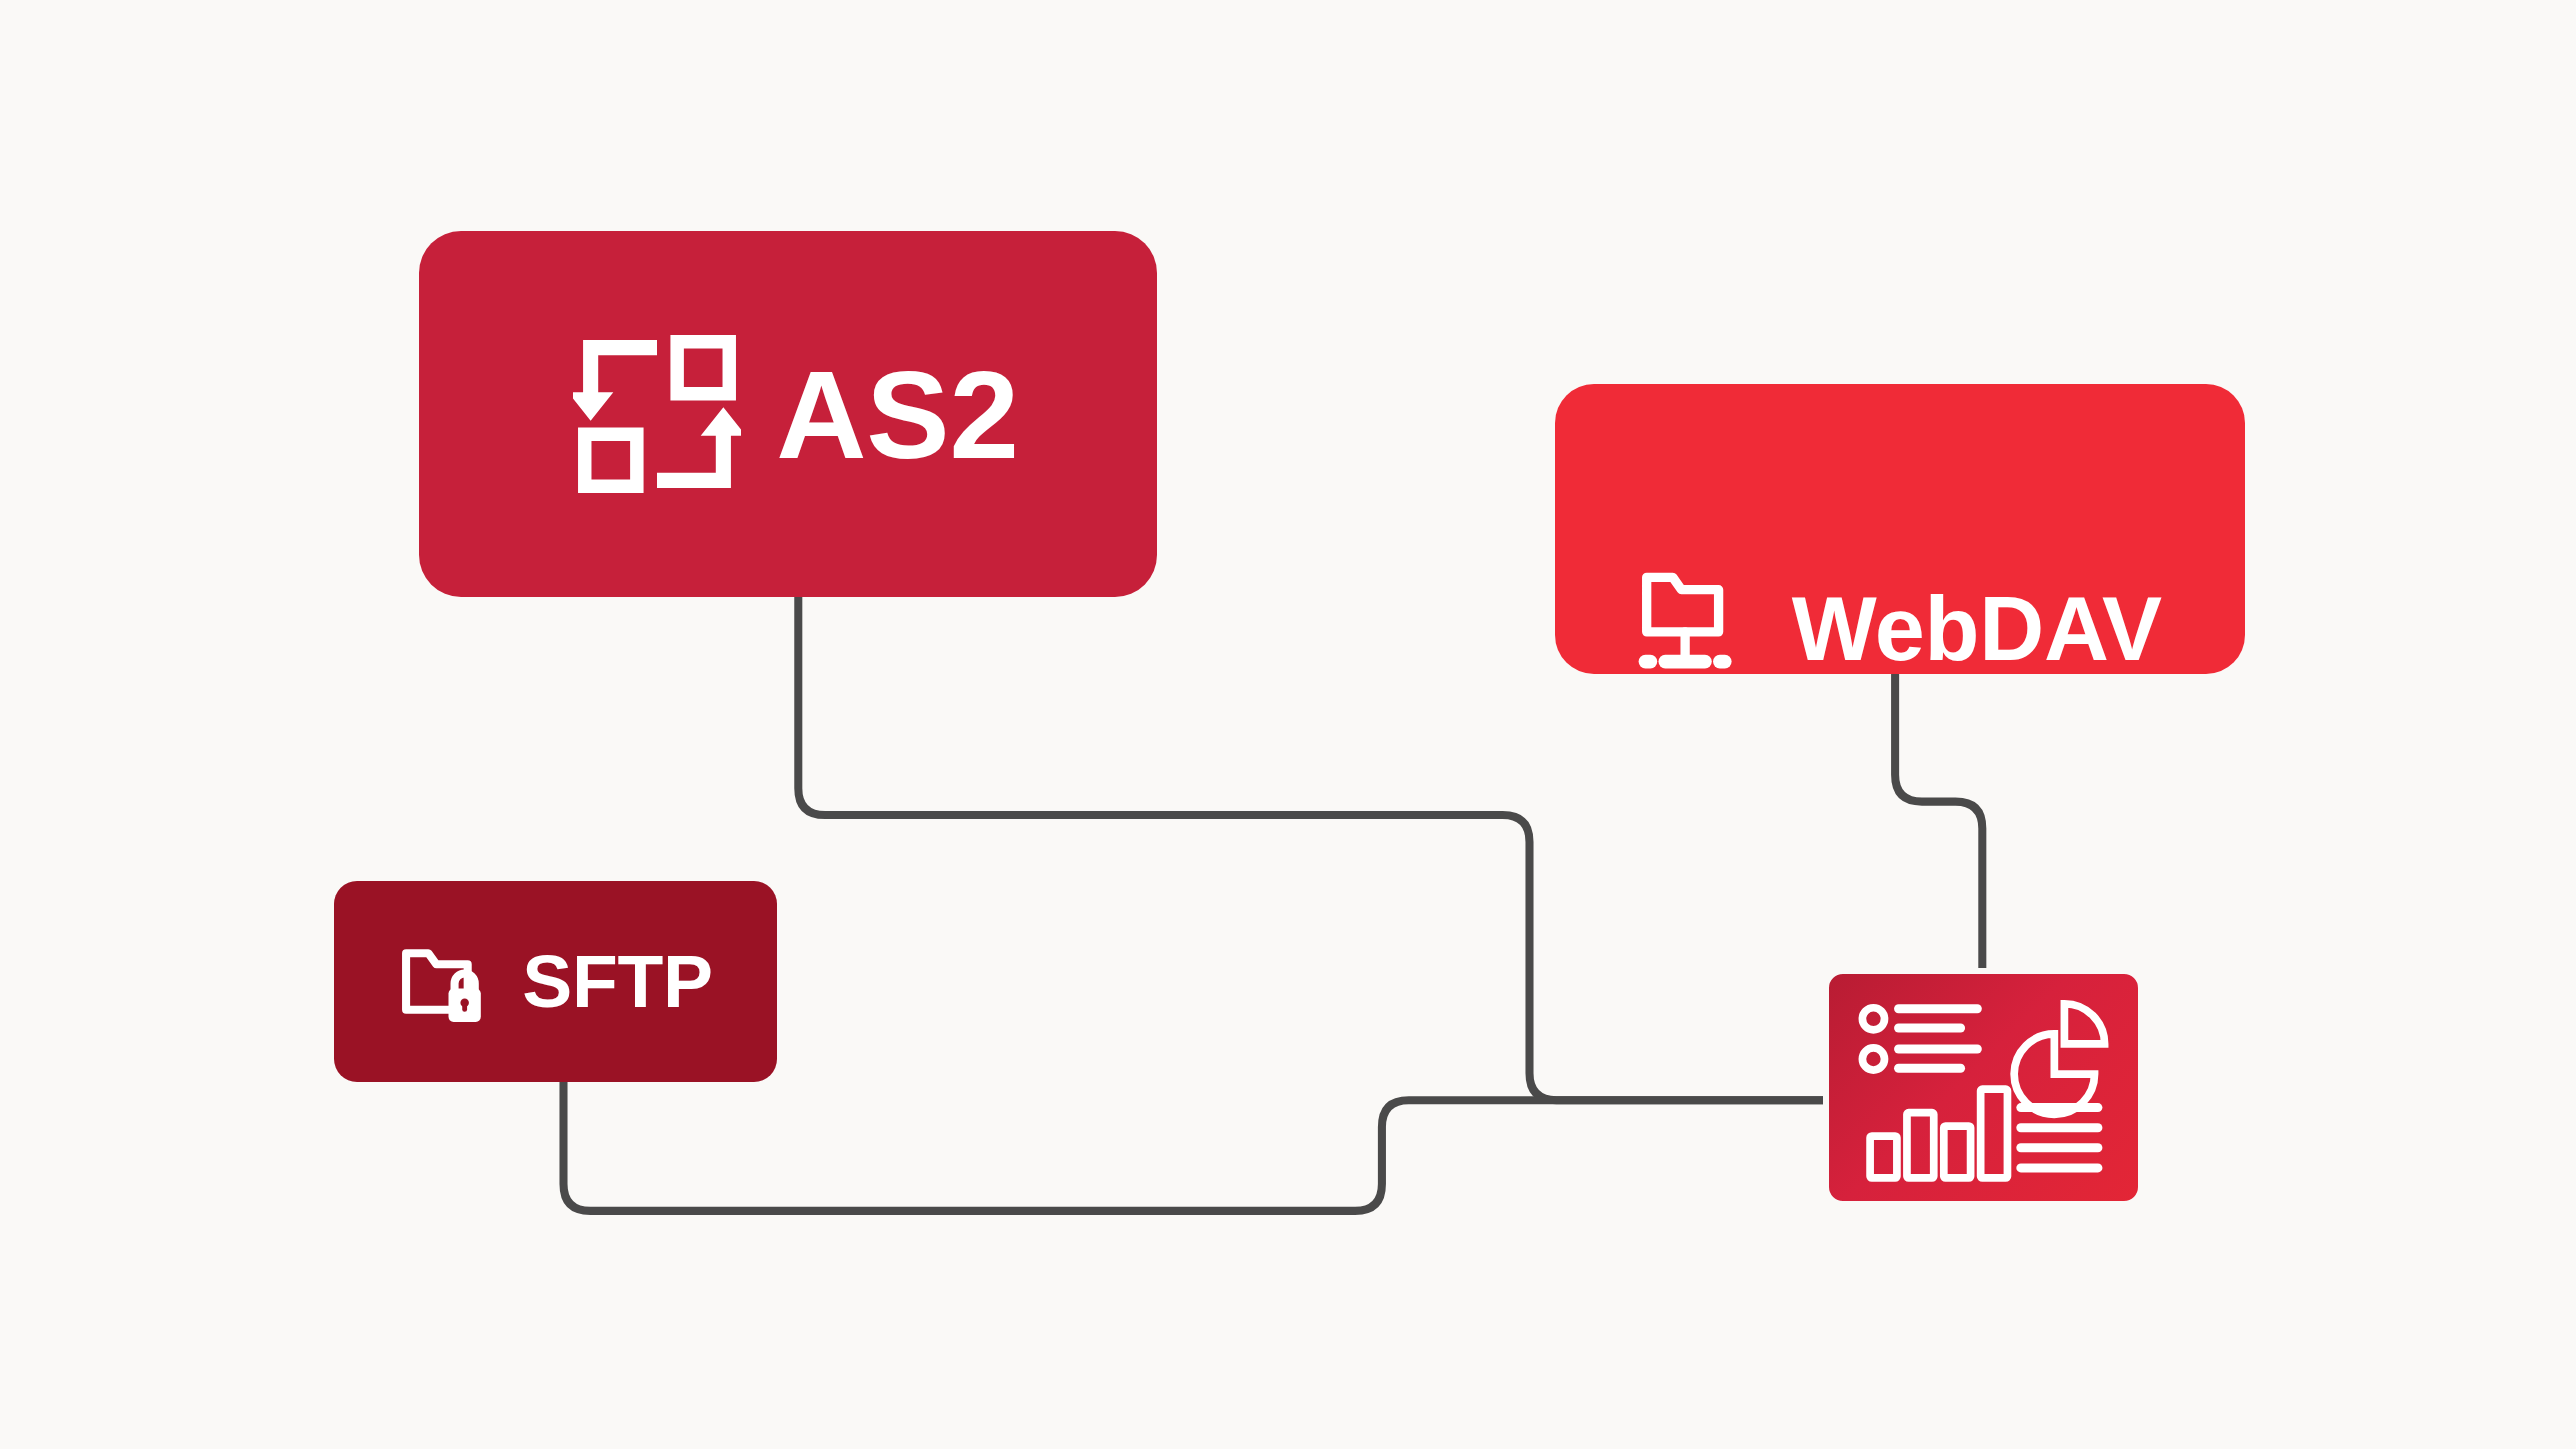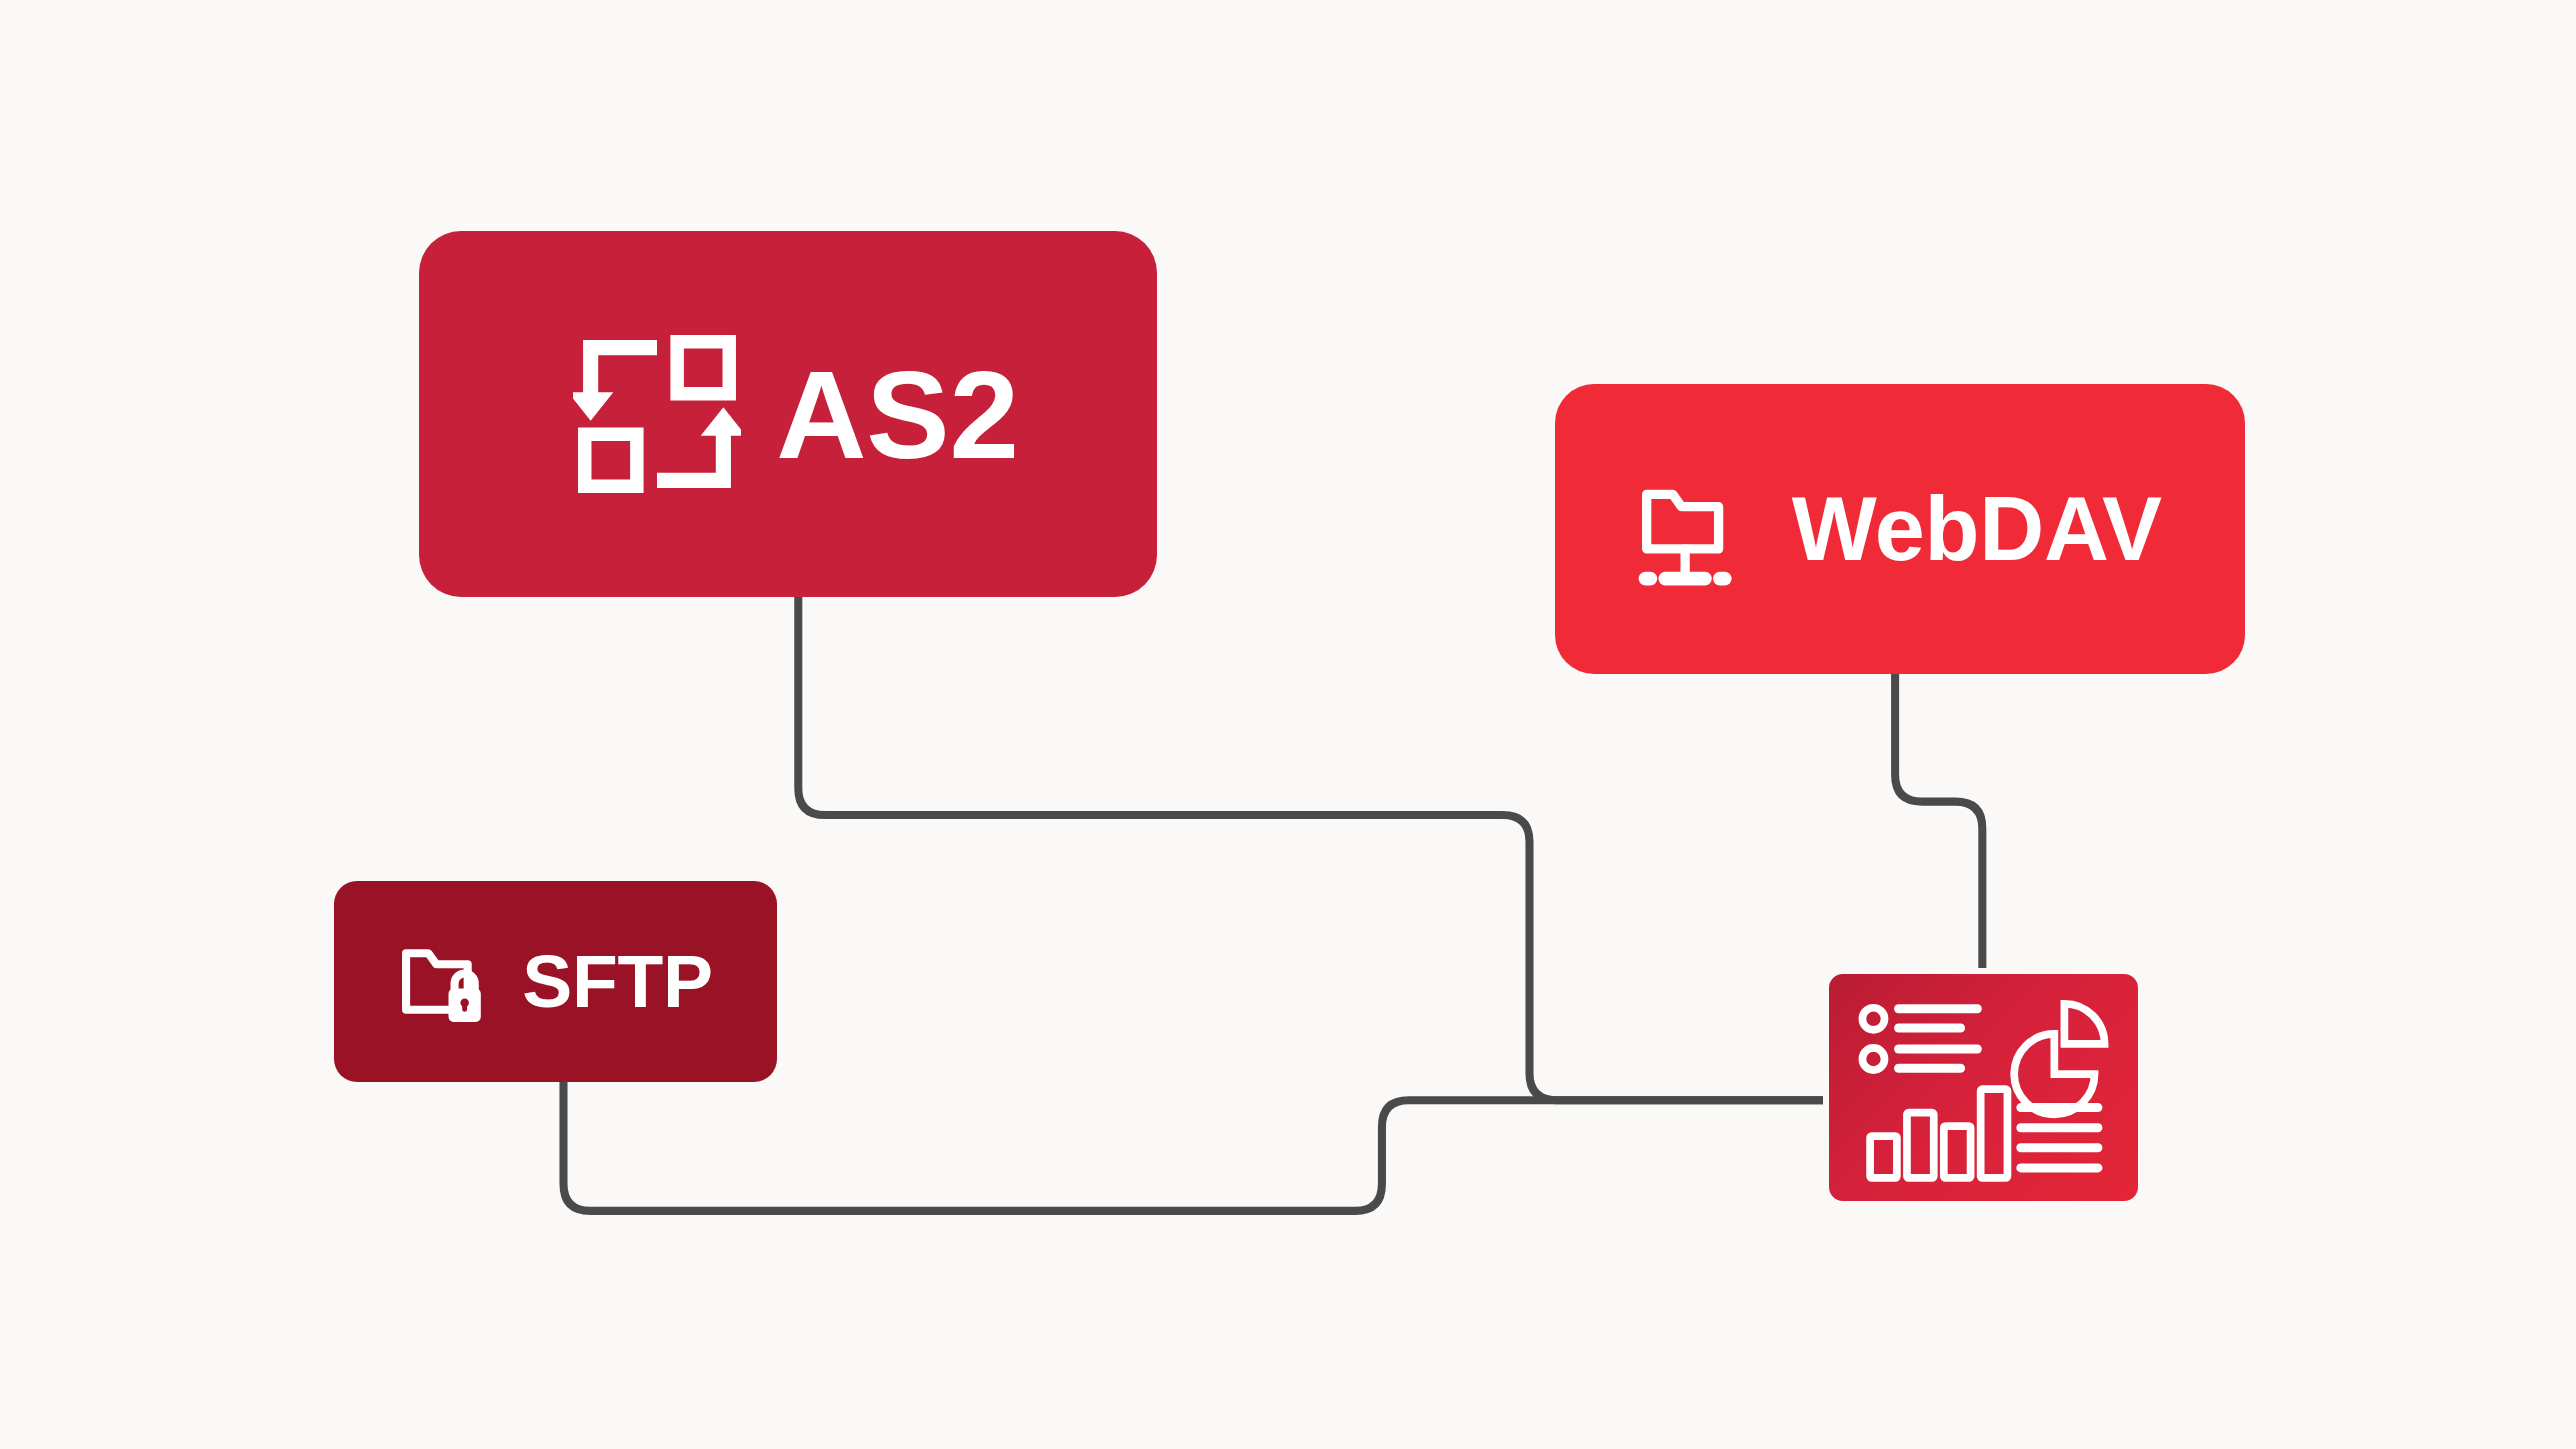--- a/index.html
+++ b/index.html
@@ -70,20 +70,21 @@
 
   
   #node-webdav {
     left: 1555px;
     top: 384px;
     width: 690px;
     height: 290px;
     background: #F02B37;
     border-radius: 39px;
     gap: 29.5px;
+    align-items: flex-end;
   }
   #node-webdav .badge-label { font-size: 90px; }
 
   
   #node-sftp {
     left: 334px;
     top: 881px;
     width: 443px;
     height: 201px;
     background: #9A1225;

